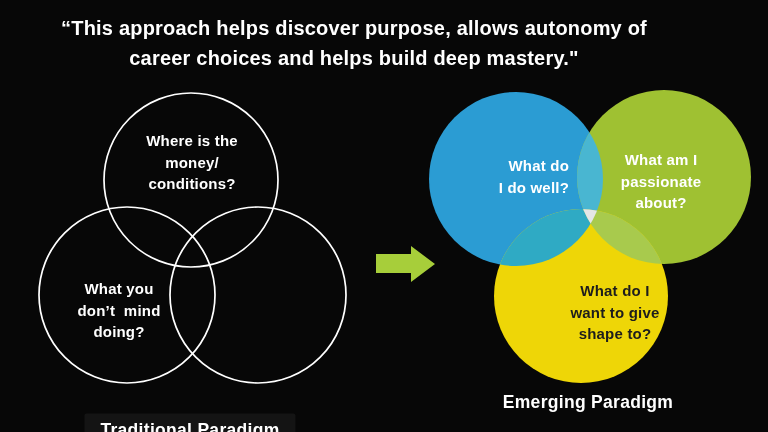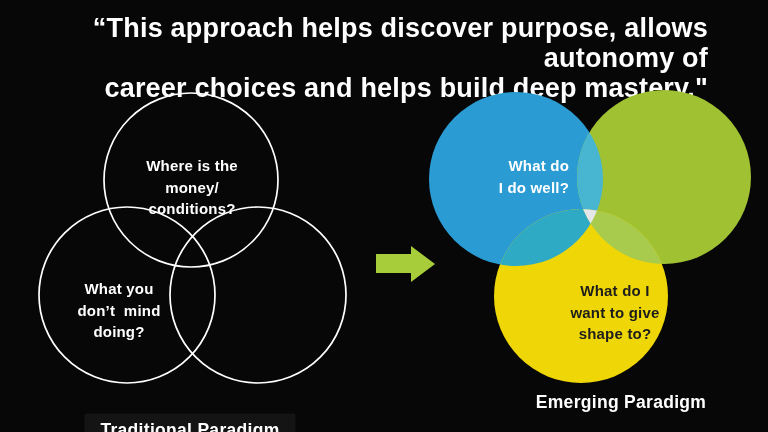--- a/index.html
+++ b/index.html
@@ -11,23 +11,23 @@
   }
   .stage {
     position: relative;
     width: 768px; height: 432px;
     background: #070707;
   }
   .quote-title {
     position: absolute;
     top: 13px; left: 0;
     width: 708px;
-    text-align: right;
+    text-align: center;
     color: #ffffff;
-    font-size: 27px;
+    font-size: 20px;
     font-weight: 700;
     line-height: 30px;
     letter-spacing: 0.2px;
     white-space: pre-line;
   }
   .venn-svg {
     position: absolute;
     top: 0; left: 0;
   }
   .venn-label {
@@ -100,29 +100,32 @@
         <circle cx="581" cy="296" r="87" fill="#A8CA4D"></circle>
       </g>
       <g clip-path="url(#clip-blue)">
         <g clip-path="url(#clip-green)">
           <circle cx="581" cy="296" r="87" fill="#E4E6E7"></circle>
         </g>
       </g>
     </g>
   </svg>
 
-  <div class="venn-label" style="left:192px; top:162px; width:150px;margin-top:25px;">Where is the
+  <div class="venn-label" style="left:192px; top:162px; width:150px;">Where is the
 money/
 conditions?</div>
   <div class="venn-label" style="left:119px; top:310px; width:140px;">What you
 don’t&nbsp; mind
 doing?</div>
 
   <div class="venn-label" style="left:504px; top:176px; width:130px;text-align:right;">What do
 I do well?</div>
+  <div class="venn-label" style="left:661px; top:181px; width:130px;">What am I
+passionate
+about?</div>
   <div class="venn-label dark" style="left:615px; top:312px; width:150px;">What do I
 want to give
 shape to?</div>
 
   <div class="caption boxed" style="left:190px; top:402px;">Traditional Paradigm</div>
-  <div class="caption" style="left:621px; top:402px;">Emerging Paradigm</div>
+  <div class="caption" style="left:588px; top:402px;">Emerging Paradigm</div>
 
 </div>
 
 </body></html>

